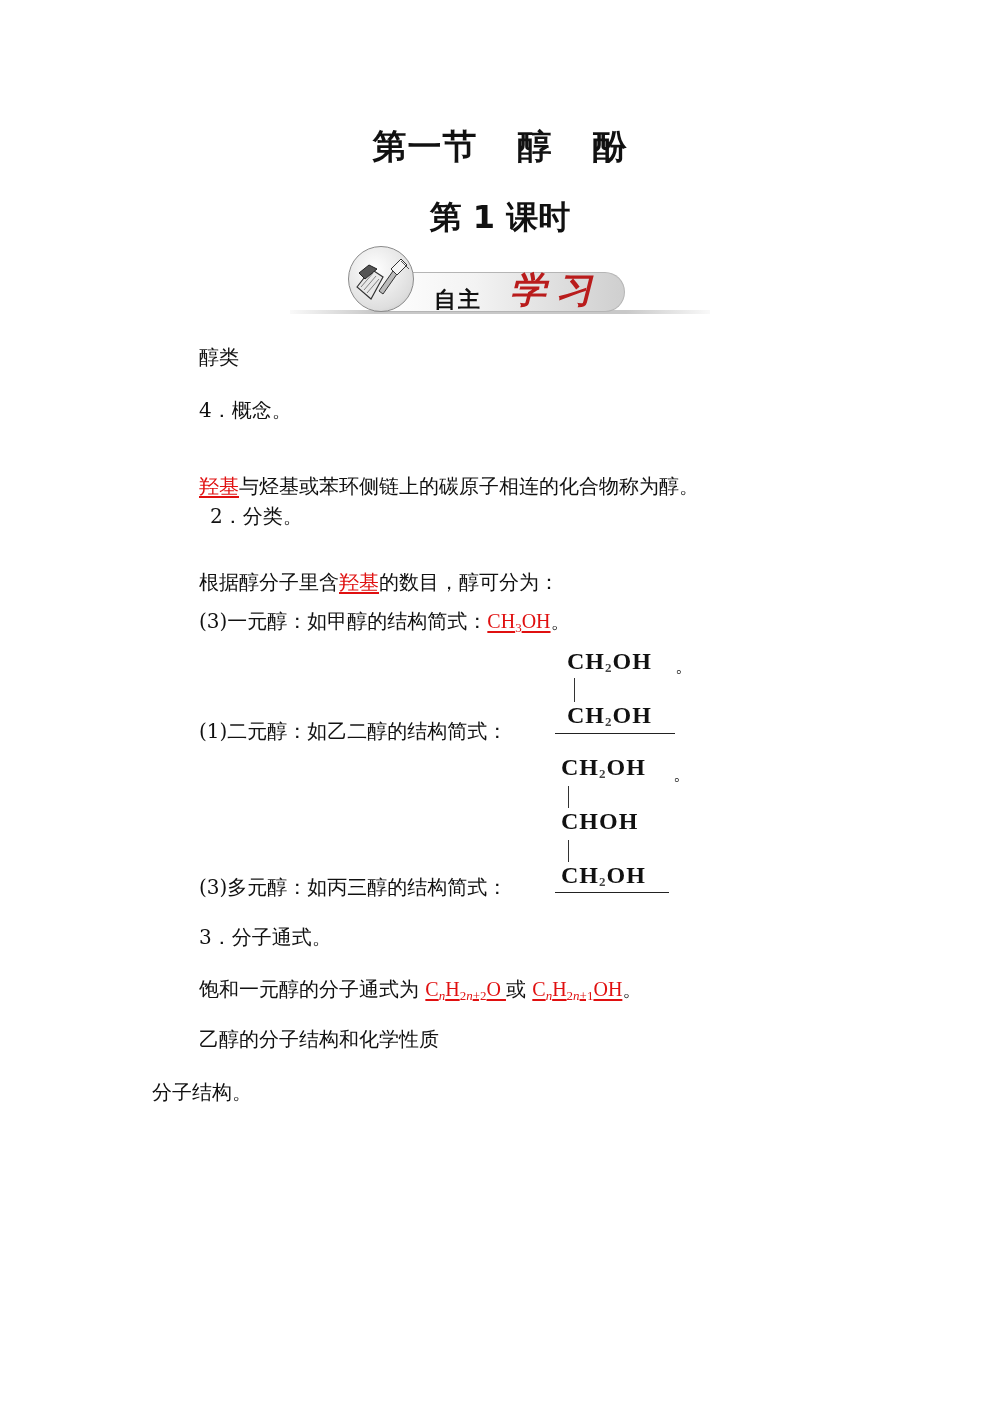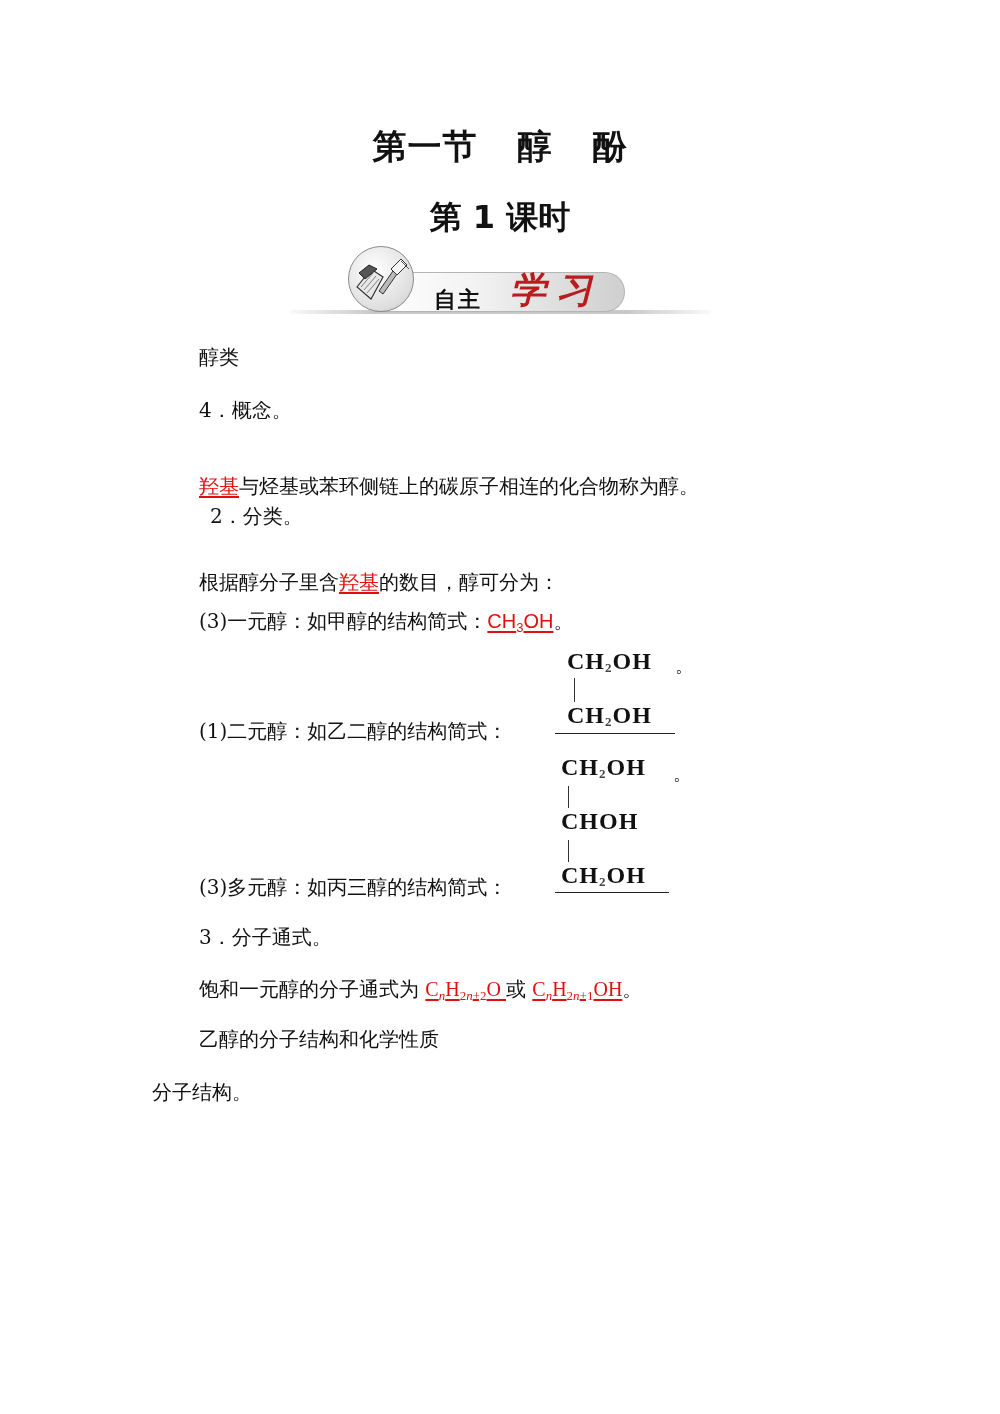--- a/index.html
+++ b/index.html
@@ -177,21 +177,21 @@
 <div class="line" style="left:199px; top:473px;">
   <span class="ans">羟基</span><span>与烃基或苯环侧链上的碳原子相连的化合物称为醇。</span>
 </div>
 
 <div class="line" style="left:199px; top:503px;margin-left:11px;">2．分类。</div>
 <div class="line" style="left:199px; top:556px;margin-top:13px;">
   <span>根据醇分子里含</span><span class="ans">羟基</span><span>的数目，醇可分为：</span>
 </div>
 
 <div class="line" style="left:199px; top:608px;">
-  <span>(3)一元醇：如甲醇的结构简式：</span><span class="ans" style="font-family:Liberation Sans, sans-serif;"><span>CH</span><sub>3</sub><span>OH</span></span><span>。</span>
+  <span>(3)一元醇：如甲醇的结构简式：</span><span class="ans" style="font-family:Liberation Serif, serif;"><span>CH</span><sub>3</sub><span>OH</span></span><span>。</span>
 </div>
 
 <div class="line" style="left:199px; top:718px;">(1)二元醇：如乙二醇的结构简式：</div>
 <div class="formula" style="left:555px; top:648px;">
   <div class="row" style="left:12px; top:0px;"><span>CH</span><sub>2</sub><span>OH</span></div>
   <div class="period" style="left:120px; top:6px;">。</div>
   <div class="bond" style="left:19px; top:30px; height:24px;"></div>
   <div class="row" style="left:12px; top:54px;"><span>CH</span><sub>2</sub><span>OH</span></div>
   <div class="underline" style="left:0px; top:85px; width:120px;"></div>
 </div>

